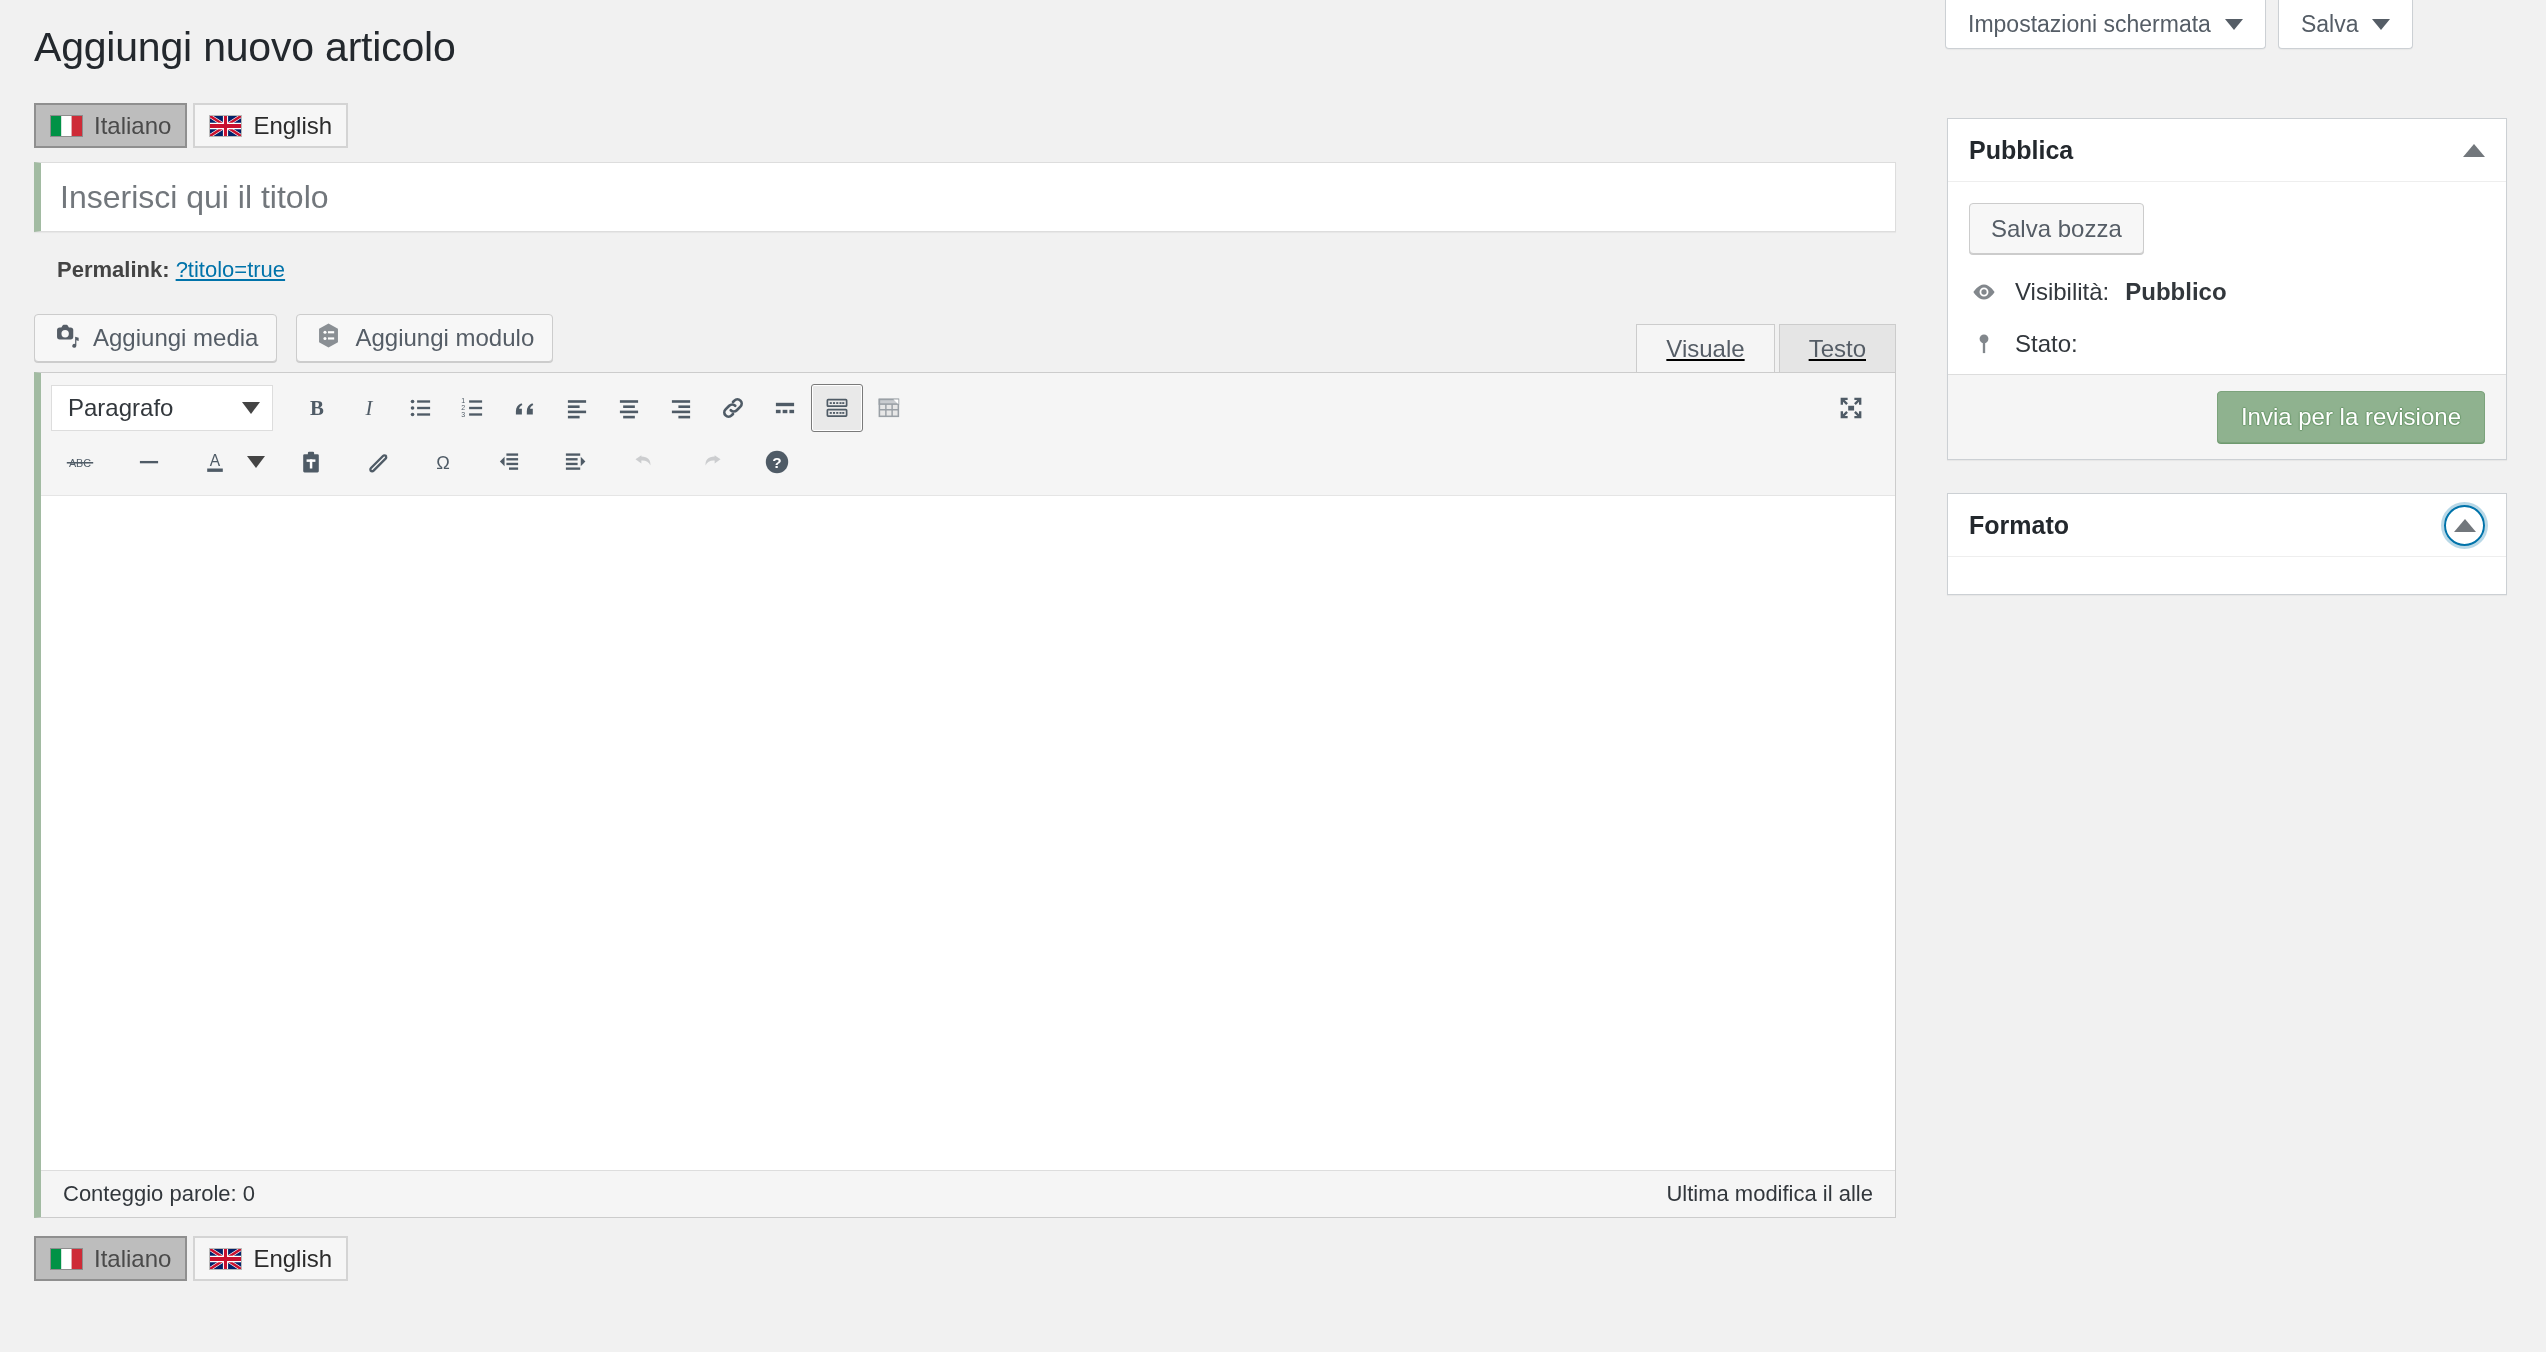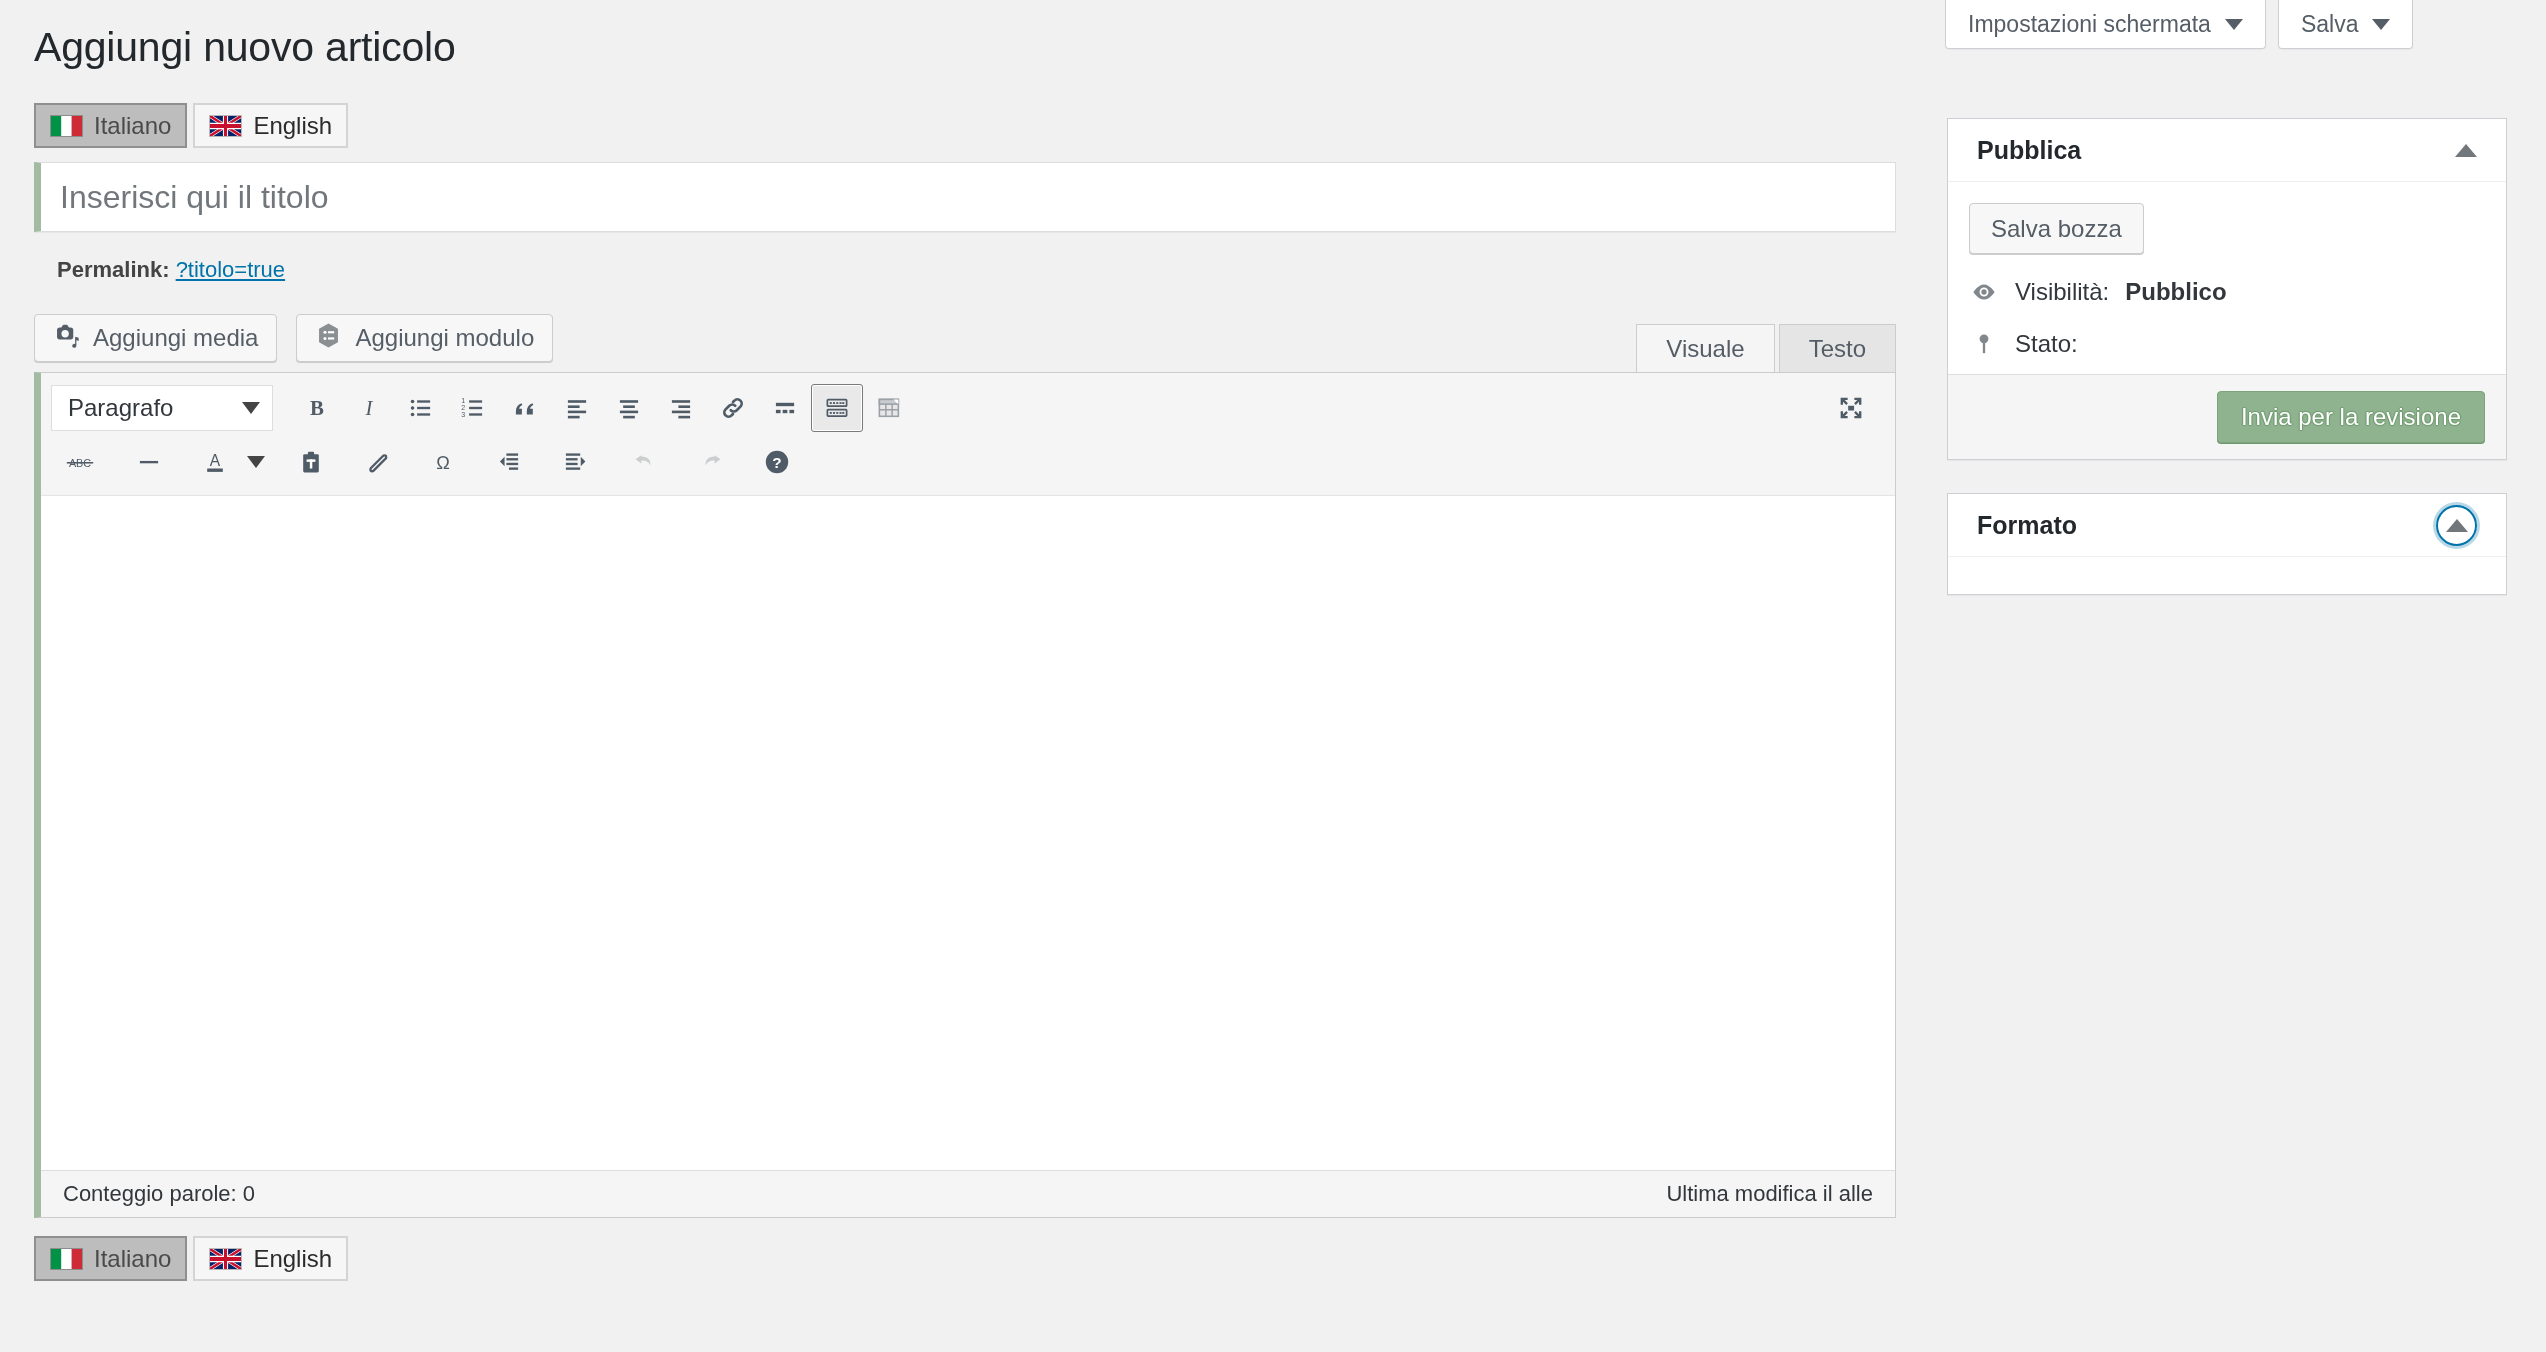--- a/index.html
+++ b/index.html
@@ -100,21 +100,21 @@
     height: 48px; padding: 0 18px;
     background: #f7f7f7;
     border: 1px solid #ccc; border-radius: 4px;
     font-size: 24px; color: #555d66;
     cursor: pointer;
     box-shadow: 0 1px 0 #ccc;
   }
   .btn-media + .btn-media { margin-left: 19px; }
 
   
-  .editor-tabs { position: absolute; right: 0; bottom: -10px; display: flex; align-items: flex-end;}
+  .editor-tabs { position: absolute; right: 0; bottom: -10px; display: flex; align-items: flex-end; text-decoration: underline;}
   .etab {
     height: 48px; padding: 0 29px;
     display: flex; align-items: center;
     font-size: 24px; color: #555d66;
     border: 1px solid #ccc; border-bottom: none;
     background: #e5e5e5;
     cursor: pointer;
   }
   .etab.active { background: #f5f5f5; border-color: #ccc; }
   .etab + .etab { margin-left: 4px; }
@@ -167,21 +167,21 @@
 
   
   .sidebar { position: absolute; left: 1947px; top: 118px; width: 560px; }
   .postbox {
     background: #fff; border: 1px solid #ccd0d4;
     box-shadow: 0 1px 1px rgba(0,0,0,.04);
     margin-bottom: 33px;
   }
   .pb-head {
     display: flex; align-items: center; justify-content: space-between;
-    padding: 0 29px; height: 63px;
+    padding: 0 21px; height: 63px;
     border-bottom: 1px solid #eee;
   }
   .pb-title { font-size: 25px; font-weight: bold; color: #23282d; }
   .toggle-tri {
     width: 0; height: 0;
     border-left: 11px solid transparent;
     border-right: 11px solid transparent;
     border-bottom: 13px solid #72777c;
     cursor: pointer;
   }

